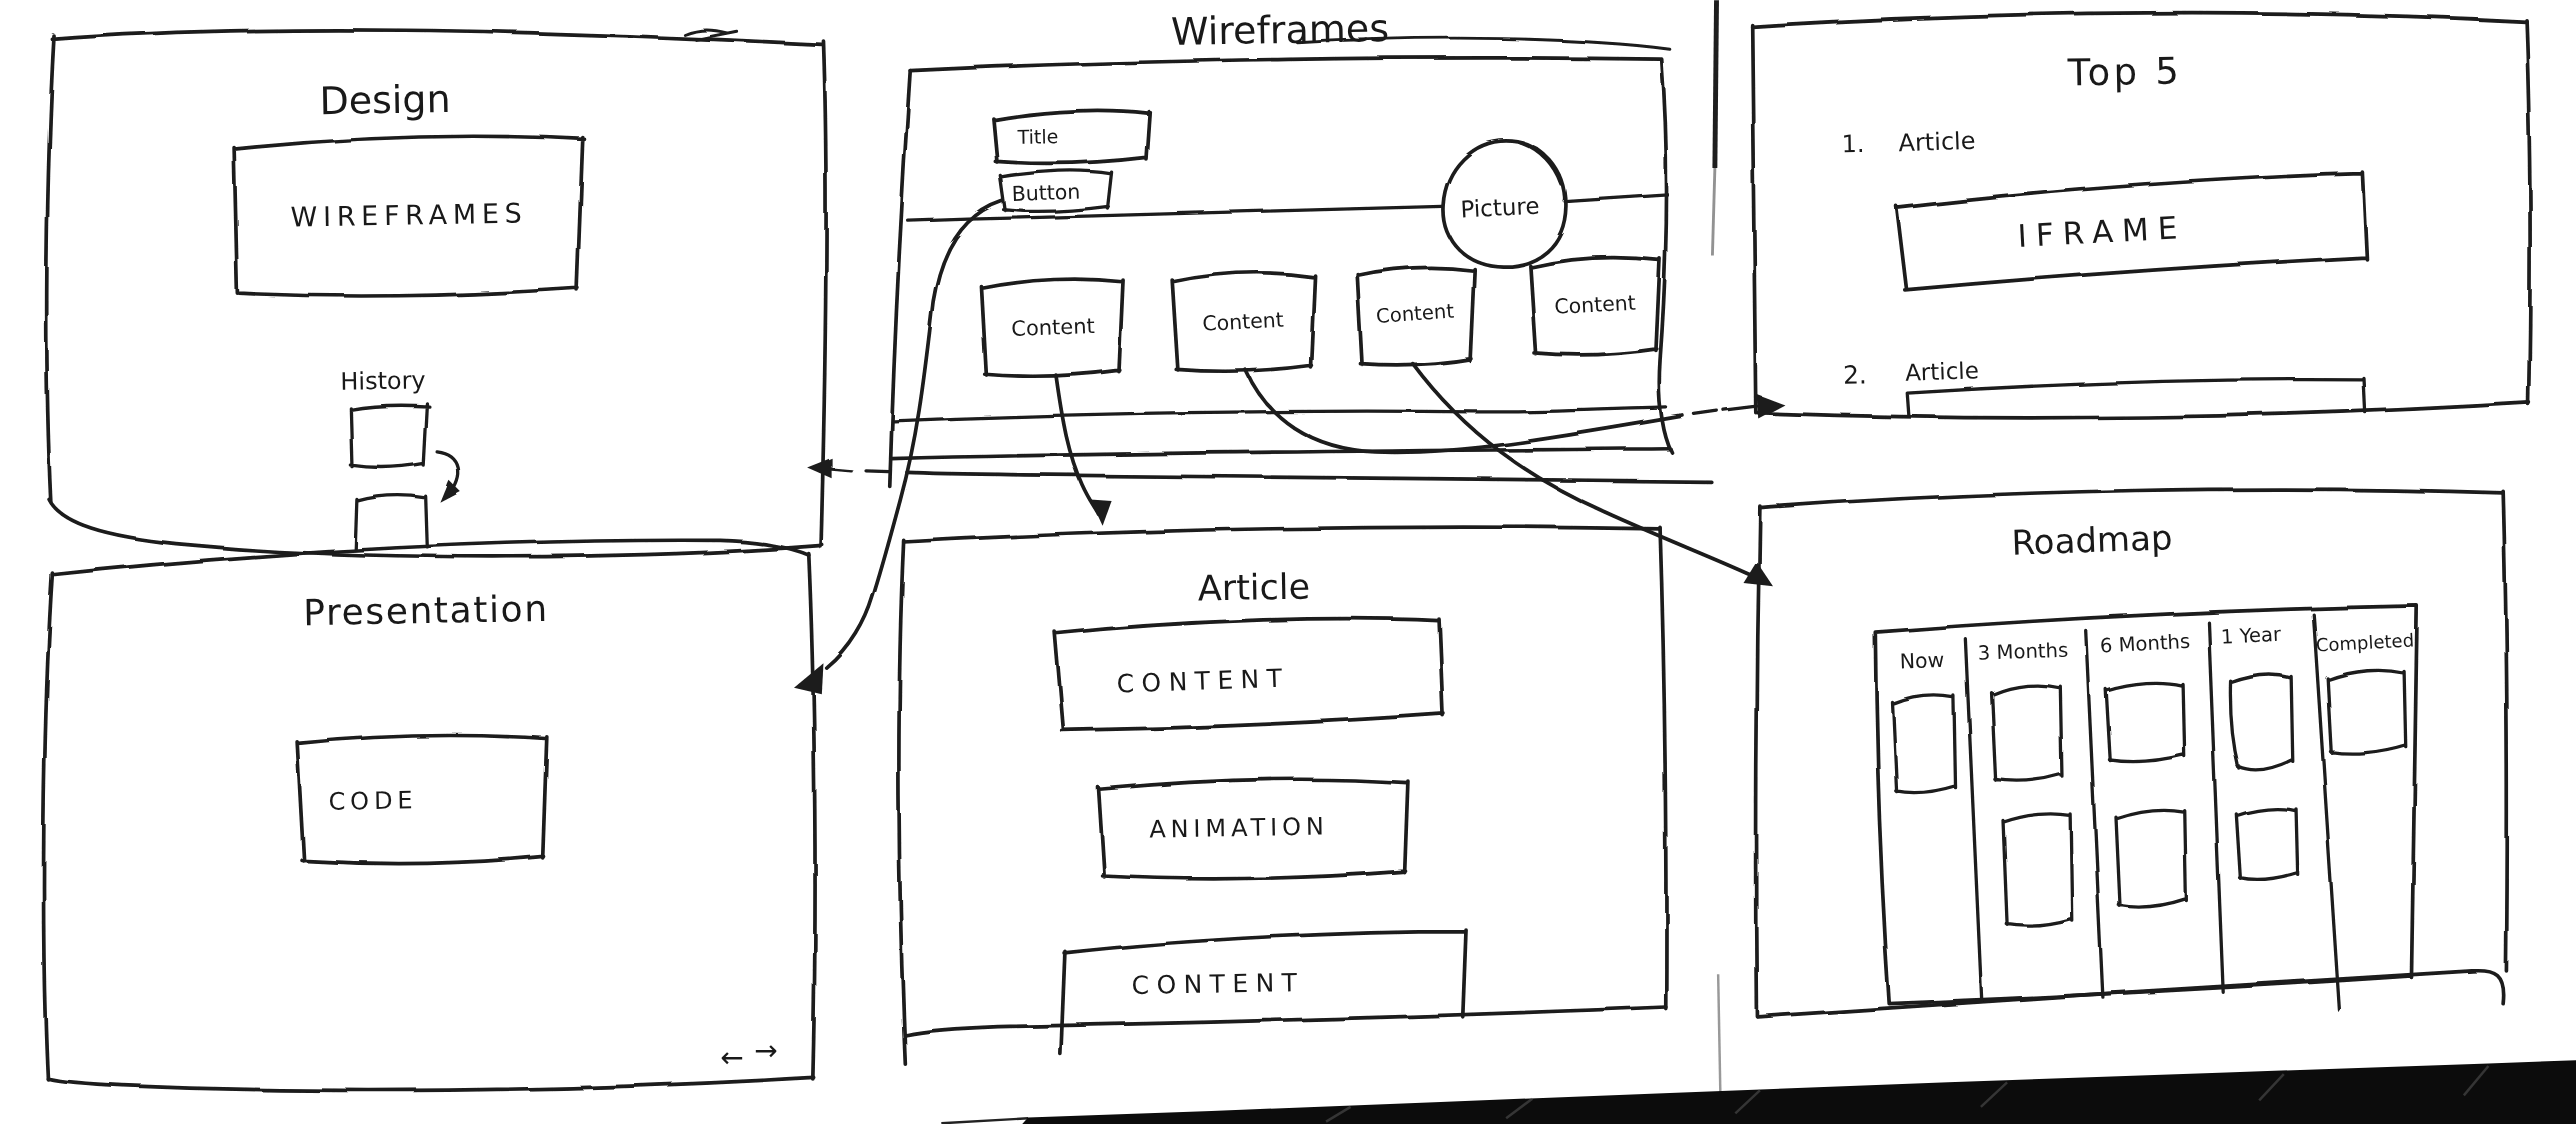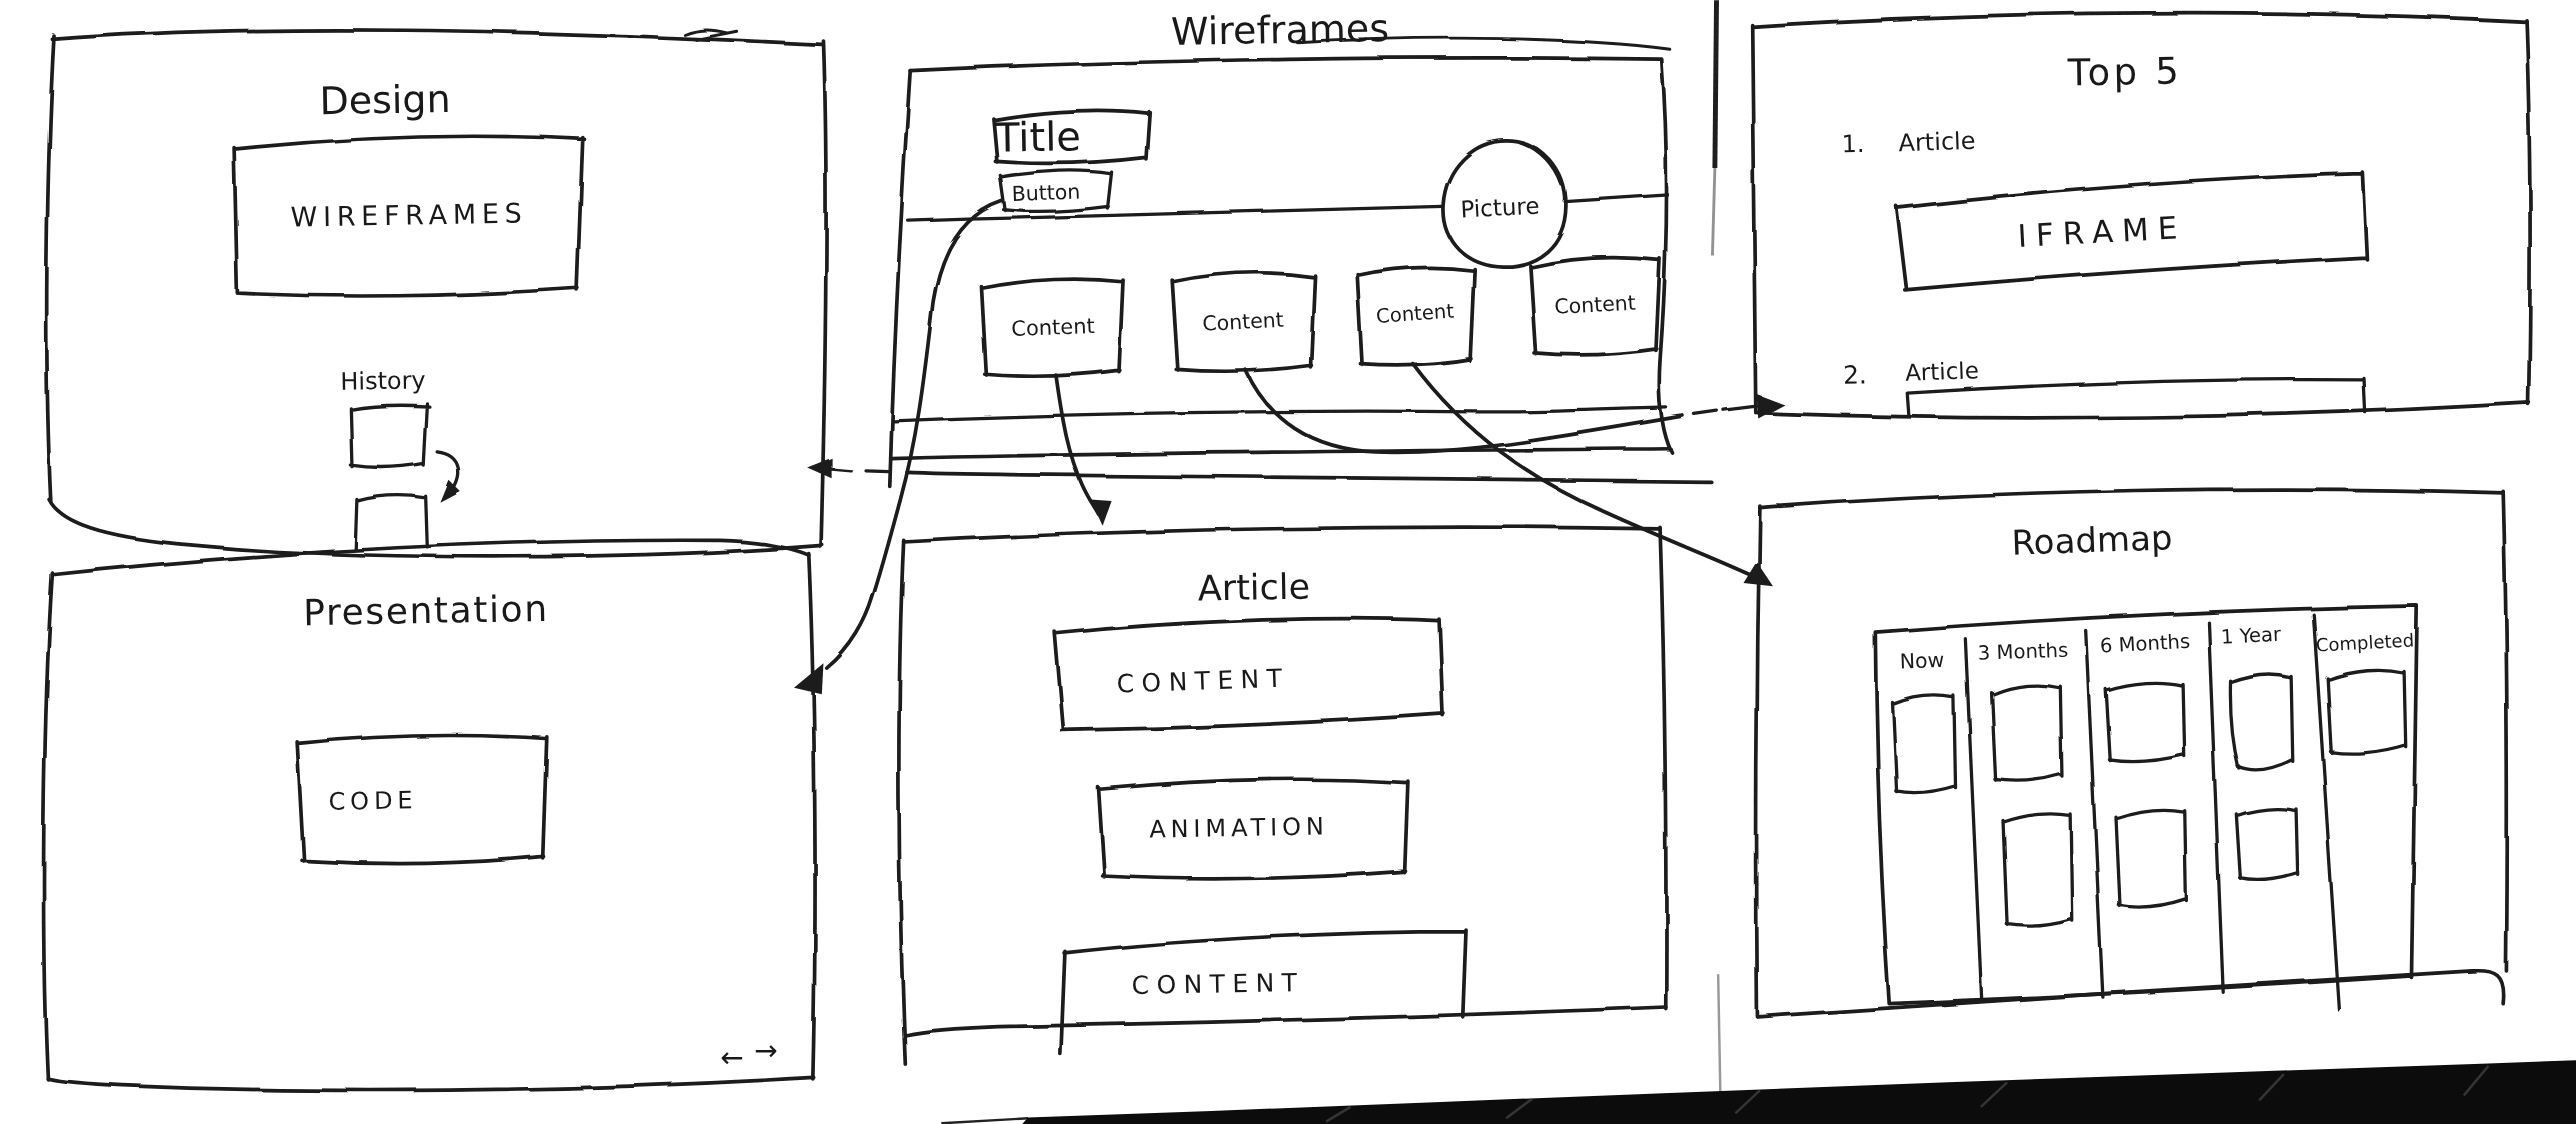--- a/index.html
+++ b/index.html
@@ -187,21 +187,21 @@
         <path d="M3010 1338 L3040 1302"></path>
       </g>
     </g>
   </svg>
 
   <div class="lbl r0" style="left:385px;top:100px;font-size:38px;">Design</div>
   <div class="lbl r0" style="left:409px;top:215px;font-size:27px;letter-spacing:5.7px;">WIREFRAMES</div>
   <div class="lbl r0" style="left:383px;top:381px;font-size:24px;">History</div>
 
   <div class="lbl r0" style="left:1280px;top:29.5px;font-size:38px;">Wireframes</div>
-  <div class="lbl r0" style="left:1038px;top:137px;font-size:40px;">Title</div>
+  <div class="lbl r0" style="left:1038px;top:137px;font-size:19px;">Title</div>
   <div class="lbl r1" style="left:1046px;top:193px;font-size:20.5px;">Button</div>
   <div class="lbl r2" style="left:1500px;top:208px;font-size:23px;">Picture</div>
   <div class="lbl r1" style="left:1053px;top:328px;font-size:21px;">Content</div>
   <div class="lbl r2" style="left:1243px;top:322px;font-size:20.5px;">Content</div>
   <div class="lbl r3" style="left:1415px;top:314px;font-size:19.6px;">Content</div>
   <div class="lbl r2" style="left:1595px;top:305px;font-size:20.5px;">Content</div>
 
   <div class="lbl r0" style="left:2125px;top:72px;font-size:37px;letter-spacing:3.3px;">Top 5</div>
   <div class="lbl r0" style="left:1853px;top:144px;font-size:24px;">1.</div>
   <div class="lbl r1" style="left:1937px;top:142px;font-size:24px;">Article</div>

